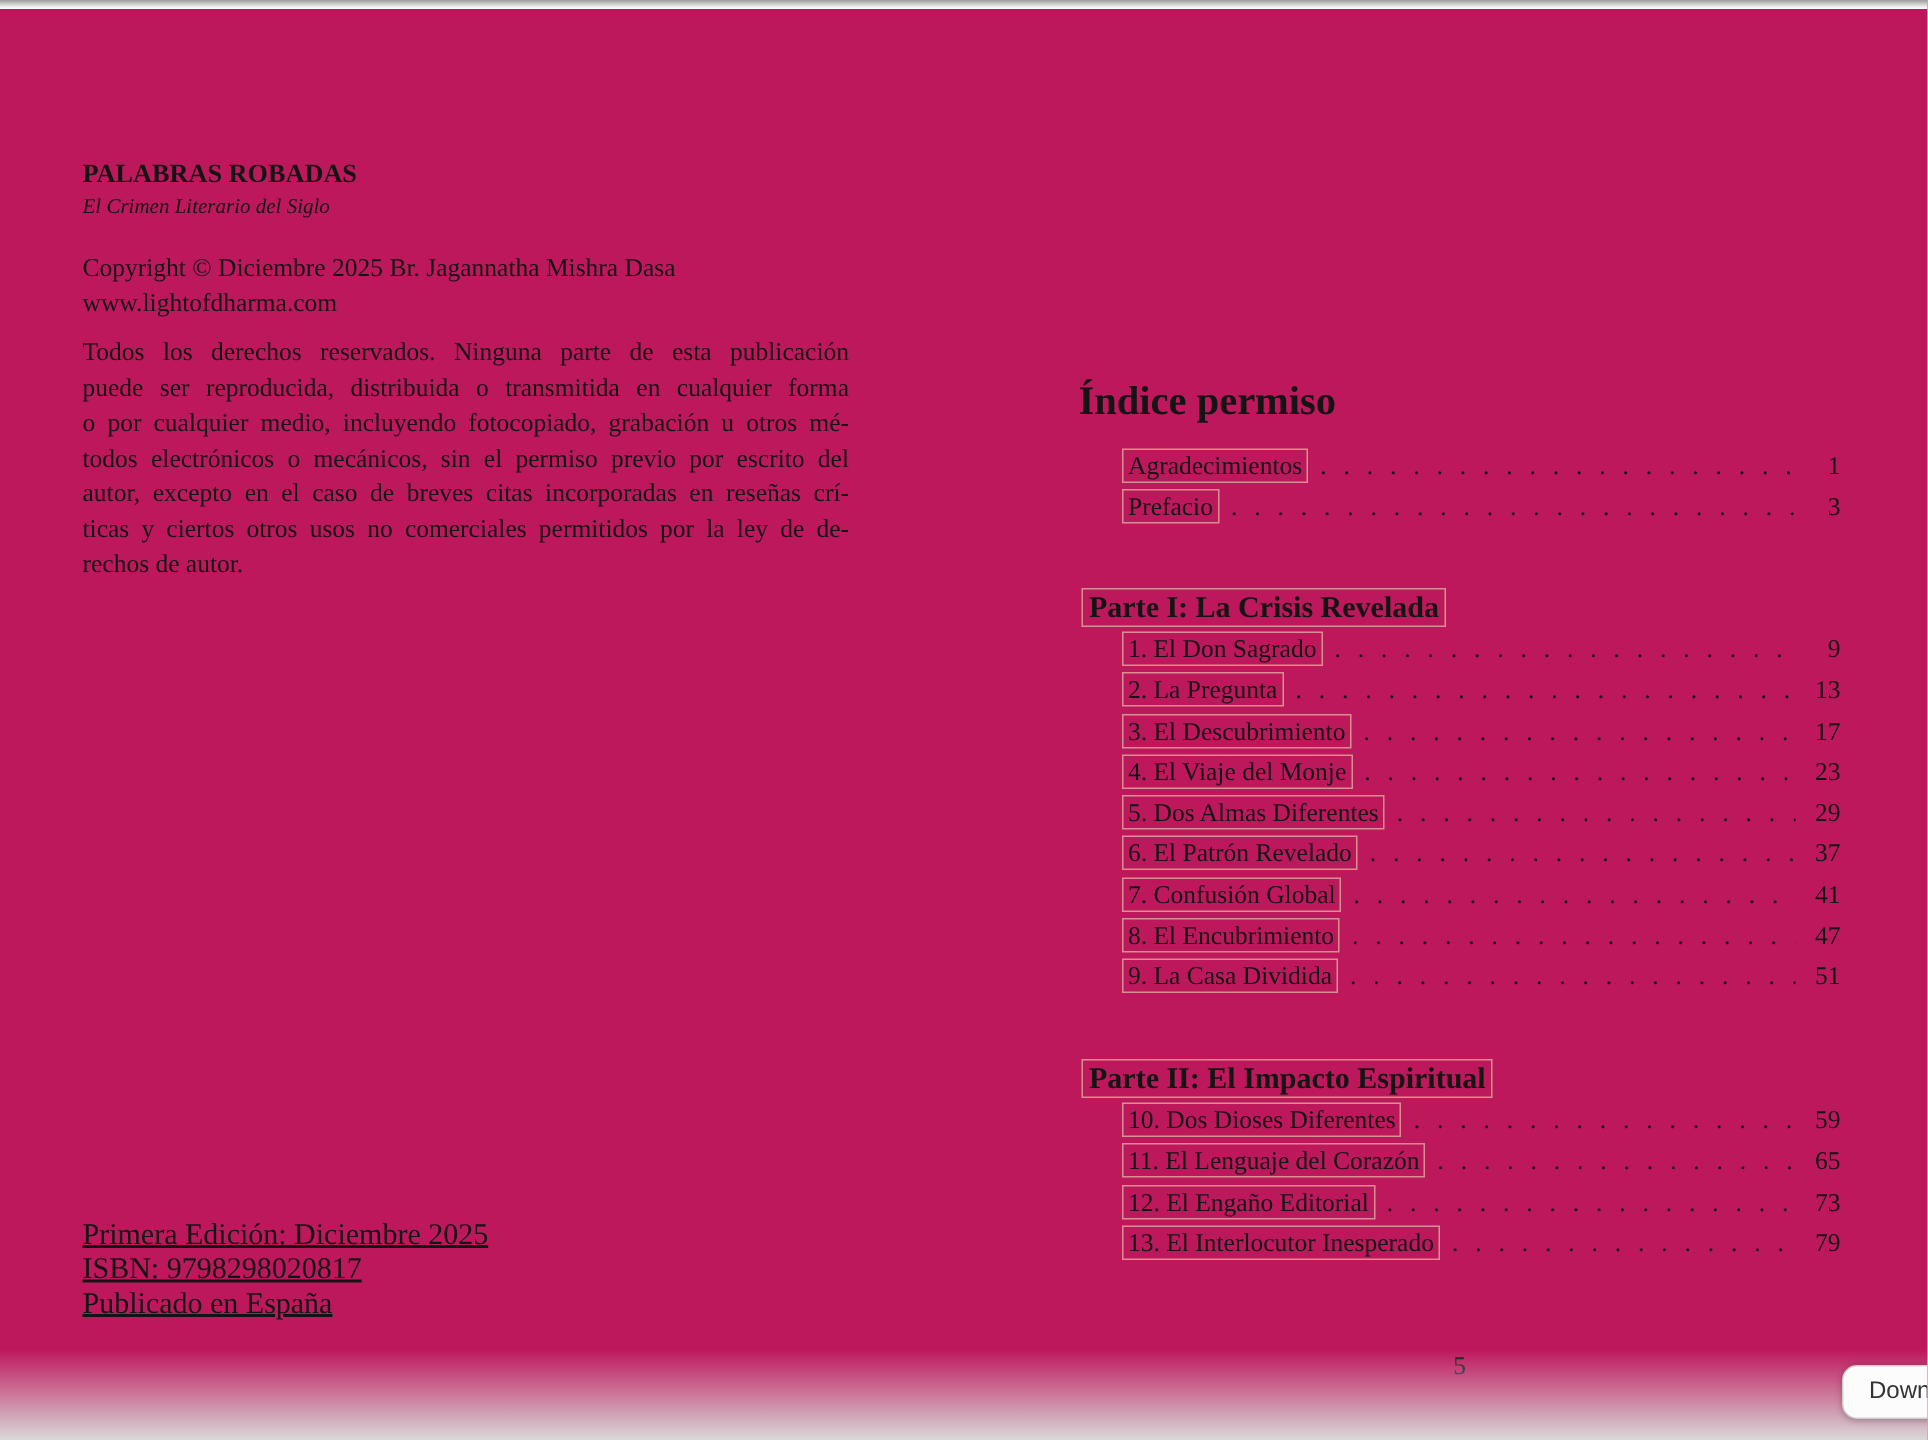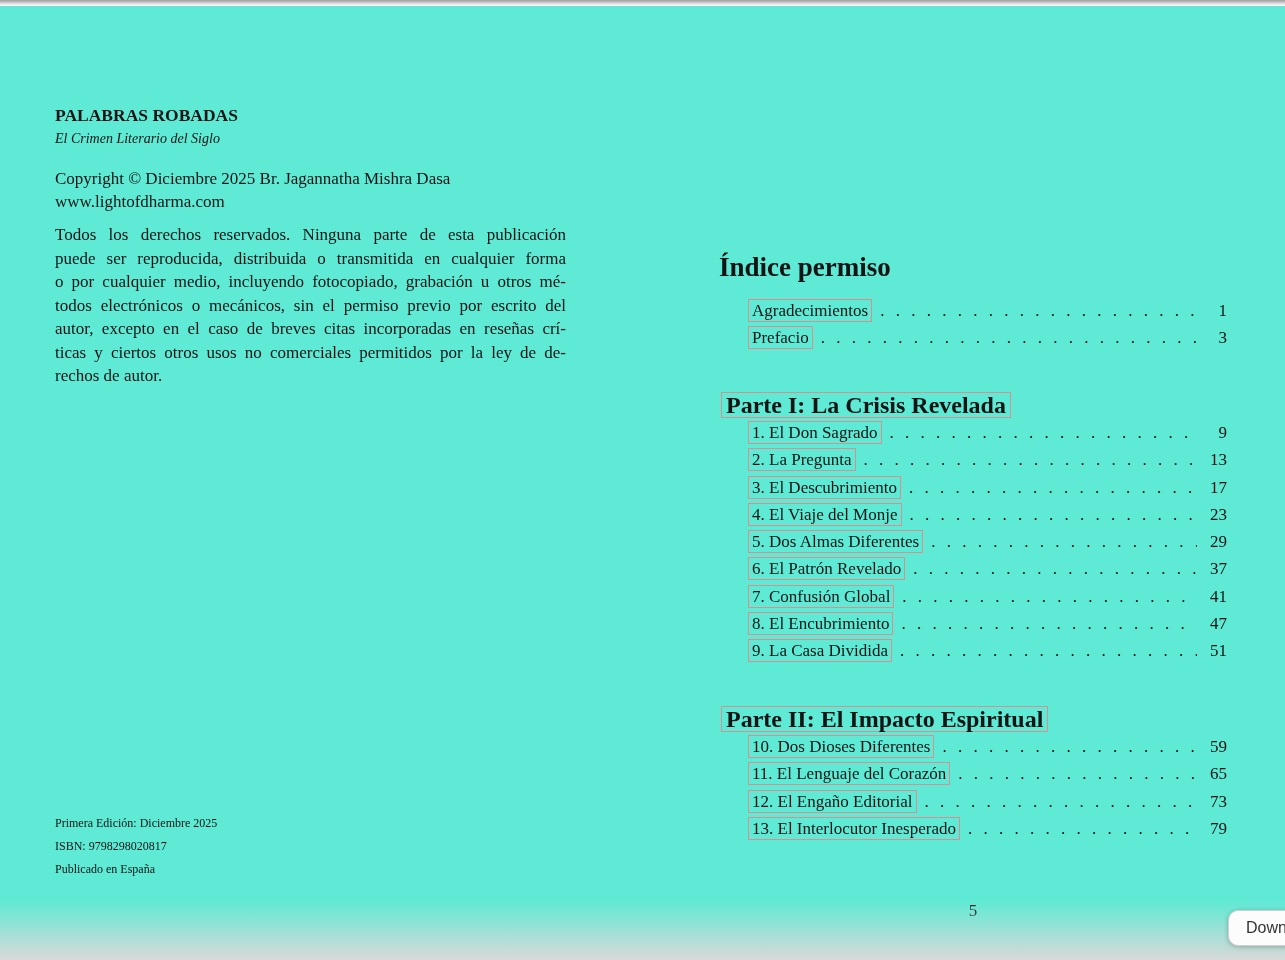--- a/index.html
+++ b/index.html
@@ -1,21 +1,21 @@
 <!DOCTYPE html>
 <html><head>
 <meta charset="utf-8">
 <style>
   * { margin: 0; padding: 0; box-sizing: border-box; }
   html, body { background: #ffffff; }
   .canvas {
     position: relative;
     width: 1285px;
     height: 960px;
-    background: #5eead4;
+    background: #be185d;
     overflow: hidden;
     font-family: "Liberation Serif", "DejaVu Serif", serif;
     color: #141414;
   }
   
   .top-edge {
     position: absolute; left: 0; top: 0; width: 100%; height: 6px;
     background: linear-gradient(#9c9ca0, #e9e9e9 70%, #ffffff);
   }
   
@@ -27,21 +27,21 @@
 
   
   .left-block { position: absolute; left: 55px; top: 103px; width: 511px; font-size: 17px; }
   .book-title { font-weight: bold; font-size: 17.5px; line-height: 24px; }
   .book-subtitle { font-style: italic; font-size: 14px; line-height: 24px; }
   .copyright-block { margin-top: 16px; line-height: 23px; }
   .rights { margin-top: 10px; }
   .jline { text-align: justify; text-align-last: justify; line-height: 23.5px; }
   .jline.last { text-align-last: left; }
 
-  .colophon { position: absolute; left: 55px; top: 812px; font-size: 12px; line-height: 23px; }
+  .colophon { position: absolute; left: 55px; top: 812px; font-size: 20px; line-height: 23px; text-decoration: underline; }
 
   
   .toc-title {
     position: absolute; left: 719px; top: 252px;
     font-size: 27px; font-weight: bold;
   }
   .linkbox {
     display: inline-block;
     border: 1px solid #d98f8f;
     padding: 0 3px;
@@ -54,21 +54,21 @@
   }
   .leader { flex: 1; overflow: hidden; white-space: nowrap; padding: 0 6px 0 8px; }
   .leader::after {
     content: ". . . . . . . . . . . . . . . . . . . . . . . . . . . . . . . . . . . . . . . . . . . . . . . .";
     word-spacing: 5px; letter-spacing: 1px; color: #141414;
   }
   .pageno { min-width: 30px; text-align: right; }
 
   .part-heading {
     position: absolute; left: 721px;
-    font-size: 24px; font-weight: bold;
+    font-size: 20px; font-weight: bold;
   }
   .part-heading .linkbox { padding: 0 4px; line-height: 24px; }
 
   .sheet-number { position: absolute; left: 940px; top: 901px; width: 66px; text-align: center; font-size: 17px; }
 
   
   .download-btn {
     position: absolute; left: 1228px; top: 910px;
     width: 110px; height: 36px;
     background: #fcfcfc;

